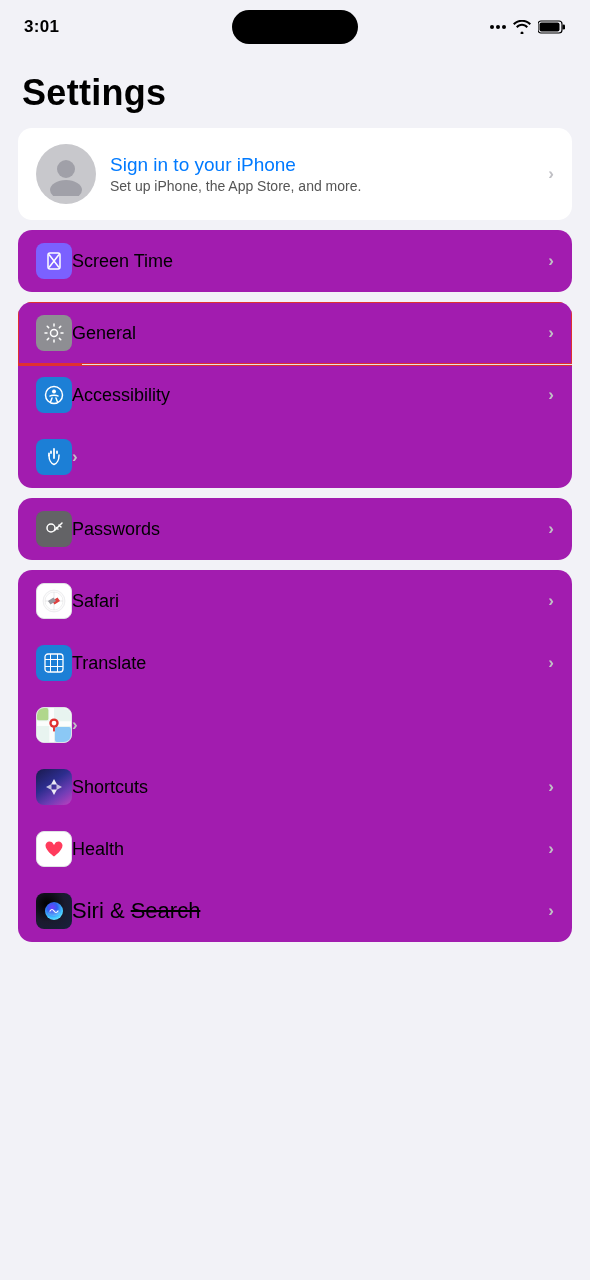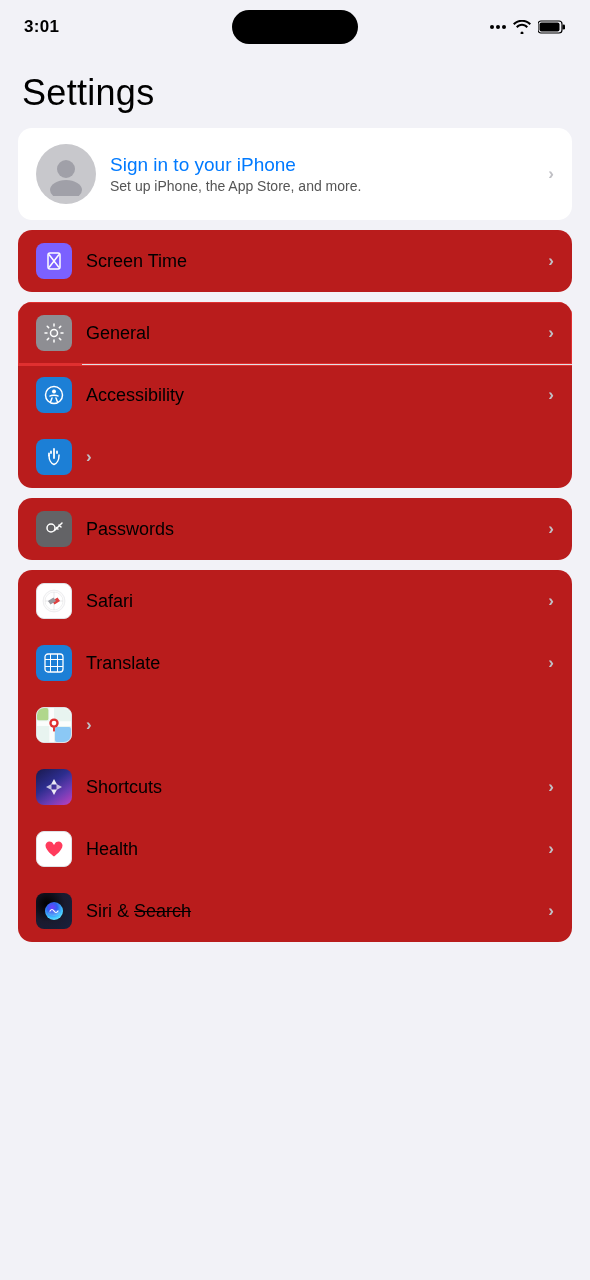--- a/index.html
+++ b/index.html
@@ -59,21 +59,21 @@
     }
 
     
     .content {
       padding: 0 0 20px 0;
     }
 
     
     .page-title {
       font-size: 36px;
-      font-weight: 400;
+      font-weight: 700;
       color: #000;
       padding: 18px 22px 14px 22px;
       letter-spacing: 0.3px;
     }
 
     
     .settings-group {
       background: #fff;
       border-radius: 14px;
       margin: 0 18px 10px 18px;
@@ -114,24 +114,23 @@
       font-size: 14px;
       color: #555;
       margin-top: 2px;
     }
 
     
     .settings-row {
       display: flex;
       align-items: center;
       padding: 13px 18px;
-      gap: 14px;
       cursor: pointer;
       position: relative;
-      background: #b91c1c;
+      background: #a21caf;
     }
     .settings-row::after {
       content: '';
       position: absolute;
       bottom: 0;
       left: 64px;
       right: 0;
       height: 0.5px;
       background: #e0e0e5;
     }
@@ -408,18 +407,18 @@
               <stop offset="0%" stop-color="#7040ff"></stop>
               <stop offset="40%" stop-color="#3060ef"></stop>
               <stop offset="80%" stop-color="#40c0ff"></stop>
               <stop offset="100%" stop-color="#60e0ff"></stop>
             </radialGradient>
           </defs>
           <ellipse cx="11" cy="13" rx="6" ry="3" fill="white" opacity="0.15"></ellipse>
           <path d="M7 11 Q9 8 11 11 Q13 14 15 11" stroke="white" stroke-width="1.2" fill="none" stroke-linecap="round"></path>
         </svg>
       </div>
-      <span class="row-label" style="font-size:18px; color:#000;">Siri &amp; <span class="strikethrough">Search</span></span>
+      <span class="row-label" style="font-size:22px; color:#000;">Siri &amp; <span class="strikethrough">Search</span></span>
       <span class="chevron">›</span>
     </div>
   </div>
 
 </div>
 
 </body></html>

